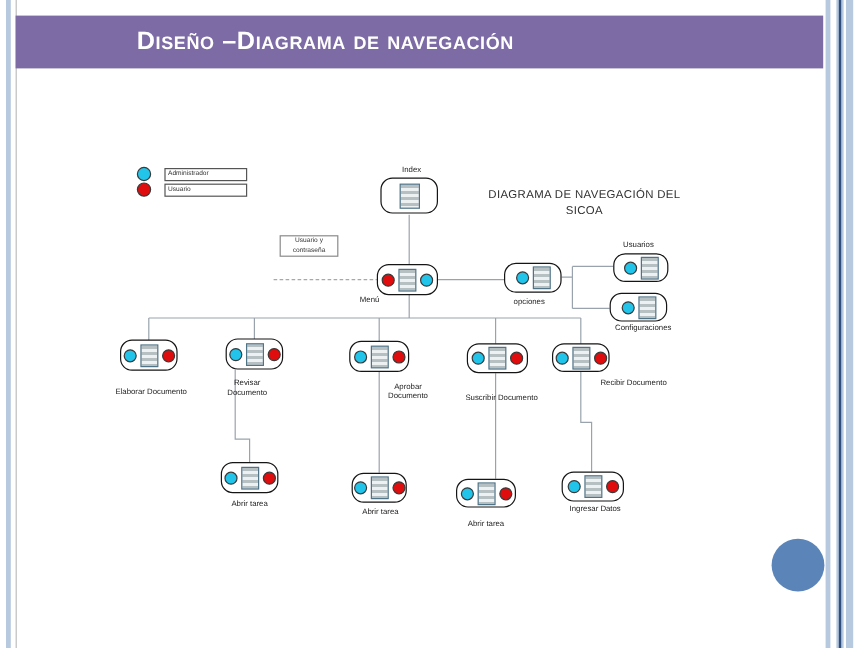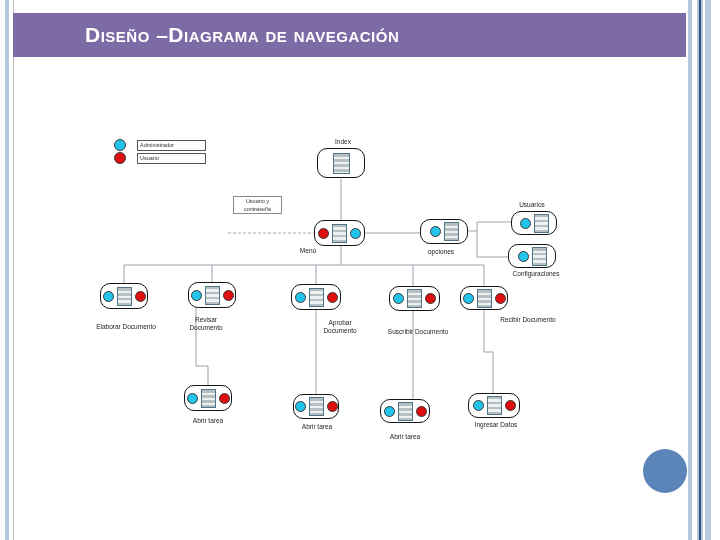--- a/index.html
+++ b/index.html
@@ -11,21 +11,21 @@
   .stripe { position:absolute; top:0; height:540px; background:#b7c9de; }
   .stripe.left   { left:5px; width:4px; }
   .stripe.r1     { left:688px; width:4px; }
   .stripe.r2     { left:697px; width:6px; }
   .stripe.r3     { left:704.5px; width:6px; }
   .darkline      { position:absolute; top:0; left:699px; width:1.5px; height:540px; background:#2f4e7d; }
   .leftline      { position:absolute; top:0; left:13px; width:1px; height:540px; background:#bdbdbd; }
 
   .header { position:absolute; left:13px; top:13px; width:673px; height:44px; background:#7c6ba5; }
   .header .title {
-    display:block; padding-left:72px; line-height:44px;
+    display:block; padding-left:101px; line-height:44px;
     font-size:21px; font-weight:bold; font-variant:small-caps;
     letter-spacing:0.5px; color:#ffffff; white-space:nowrap;
   }
 
   .accent-circle { position:absolute; left:643px; top:449px; width:44px; height:44px;
     border-radius:50%; background:#5b84b8; }
 
   
   .connectors { position:absolute; left:0; top:0; }
 
@@ -85,20 +85,22 @@
       <path d="M484,310 V352 H493 V393"></path>
     </g>
     <path d="M228,233 H314" stroke="#a8a8a8" stroke-width="1" stroke-dasharray="3 2" fill="none"></path>
   </svg>
 
   <div class="legend-dot" style="left:114px; top:139px; background:#22c4ea;"></div>
   <div class="legend-box" style="left:137px; top:140px;">Administrador</div>
   <div class="legend-dot" style="left:114px; top:152px; background:#df0d0d;"></div>
   <div class="legend-box" style="left:137px; top:153px;">Usuario</div>
 
+  <div class="diagram-heading">DIAGRAMA DE NAVEGACIÓN DEL
+SICOA</div>
   <div class="login-box">Usuario y
 contraseña</div>
 
   <div class="node" style="left:317px; top:148px; width:48px; height:30px;">
     <span class="doc-icon big"></span>
   </div>
 
   <div class="node" style="left:314px; top:220px; width:51px; height:26px;">
     <span class="dot red"></span>
     <span class="doc-icon"></span>

